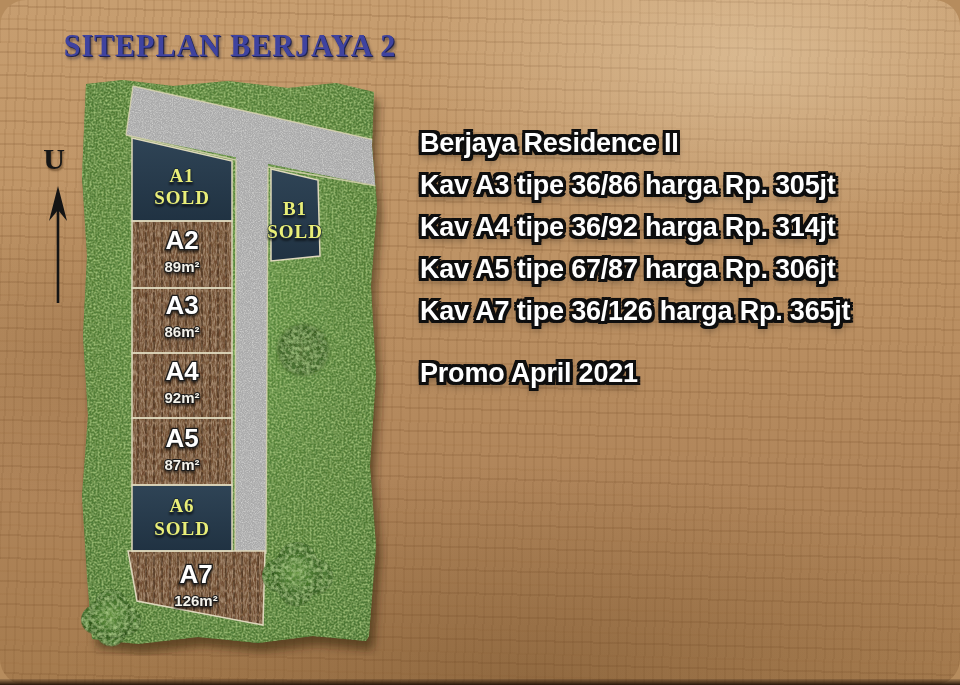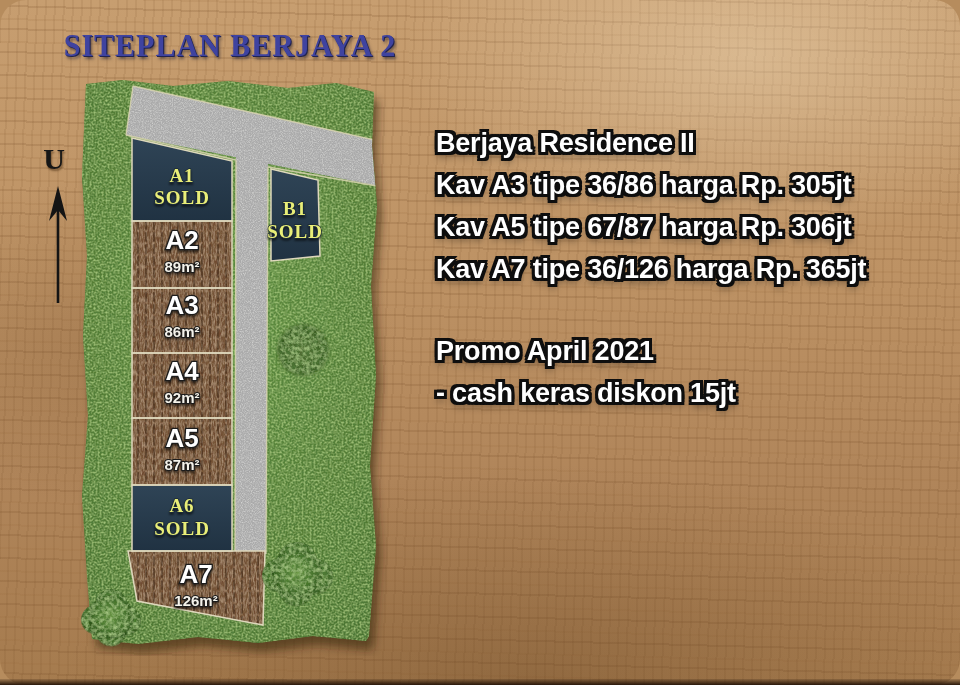--- a/index.html
+++ b/index.html
@@ -20,29 +20,29 @@
     background:linear-gradient(180deg,rgba(40,24,10,.15),#2a180b);}
   .title{position:absolute;left:60px;top:27px;width:340px;text-align:center;
     font-family:"Liberation Serif",serif;font-weight:bold;font-size:30px;letter-spacing:1px;
     color:#3f43a0;transform:scaleY(1.08);transform-origin:top center;
     text-shadow:1px 1px 0 #20234f, 2px 3px 3px rgba(10,10,30,.55);}
   .north-u{position:absolute;left:36px;top:142px;width:36px;text-align:center;
     font-family:"Liberation Serif",serif;font-weight:bold;font-size:30px;color:#161616;
     text-shadow:1px 2px 2px rgba(60,35,10,.55);}
   .north-arrow{position:absolute;left:44px;top:183px;}
   .siteplan{position:absolute;left:78px;top:76px;width:310px;height:580px;}
-  .info{position:absolute;left:436px;top:122px;}
+  .info{position:absolute;left:420px;top:122px;}
   .line{font-size:27px;font-weight:bold;line-height:42px;white-space:nowrap;color:#ffffff;
     letter-spacing:-0.2px;
     text-shadow:
       -3px -3px 0 #0e0e0e, 3px -3px 0 #0e0e0e, -3px 3px 0 #0e0e0e, 3px 3px 0 #0e0e0e,
       -3px 0 0 #0e0e0e, 3px 0 0 #0e0e0e, 0 -3px 0 #0e0e0e, 0 3px 0 #0e0e0e,
       -2px -2px 0 #0e0e0e, 2px 2px 0 #0e0e0e, 2px -2px 0 #0e0e0e, -2px 2px 0 #0e0e0e,
       0 5px 7px rgba(0,0,0,.5);}
-  .promo{margin-top:40px;}
+  .promo{margin-top:20px;}
   
   text{text-anchor:middle;}
   .lotYellow{font-family:"Liberation Serif",serif;font-weight:bold;font-size:19px;
     fill:#e9ee78;stroke:#1c2935;stroke-width:1.3px;paint-order:stroke fill;letter-spacing:1px;}
   .lotWhite{font-family:"Liberation Sans",sans-serif;font-weight:bold;font-size:26px;
     fill:#ffffff;stroke:#1b1b1b;stroke-width:2.6px;paint-order:stroke fill;}
   .lotArea{font-family:"Liberation Sans",sans-serif;font-weight:bold;font-size:15px;
     fill:#f4f2ea;stroke:#1b1b1b;stroke-width:2.1px;paint-order:stroke fill;}
 </style>
 </head>
@@ -228,21 +228,21 @@
       <text class="lotArea" x="118" y="530">126m²</text>
 
       <text class="lotYellow" x="217" y="139">B1</text>
       <text class="lotYellow" x="217" y="162">SOLD</text>
     </g>
   </svg>
 
   <div class="info">
     <div class="line">Berjaya Residence II</div>
     <div class="line">Kav A3 tipe 36/86 harga Rp. 305jt</div>
+    <div class="line">Kav A4 tipe 36/92 harga Rp. 314jt</div>
     <div class="line">Kav A5 tipe 67/87 harga Rp. 306jt</div>
     <div class="line">Kav A7 tipe 36/126 harga Rp. 365jt</div>
     <div class="promo">
       <div class="line">Promo April 2021</div>
-      <div class="line">- cash keras diskon 15jt</div>
     </div>
   </div>
 
 </div>
 
 </body></html>

